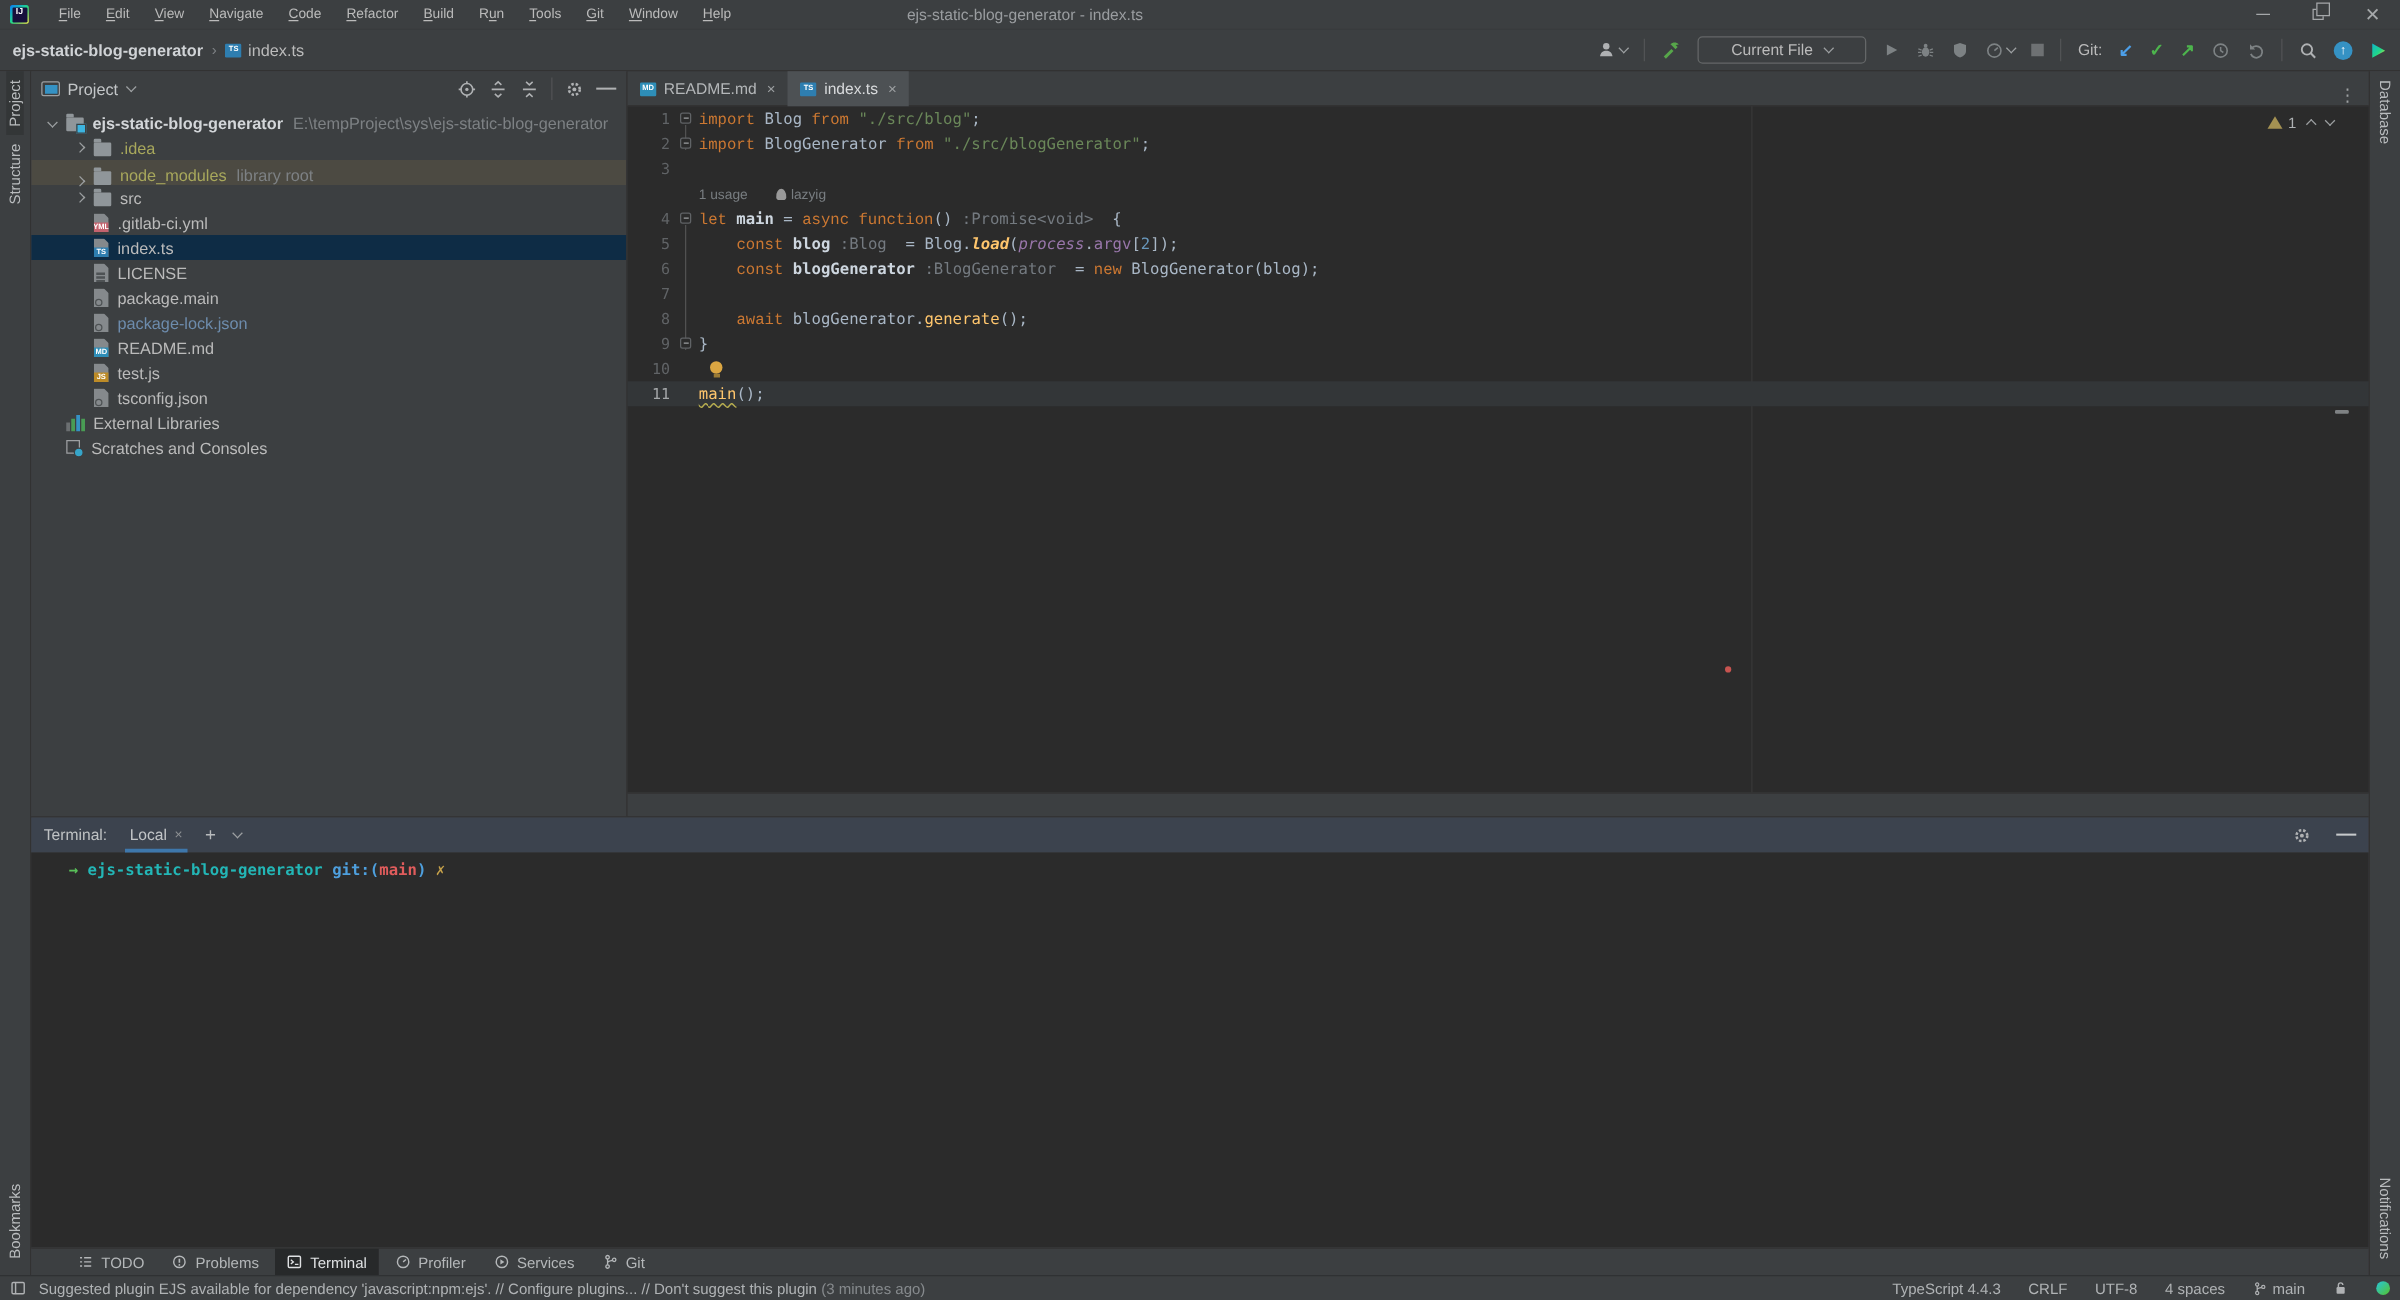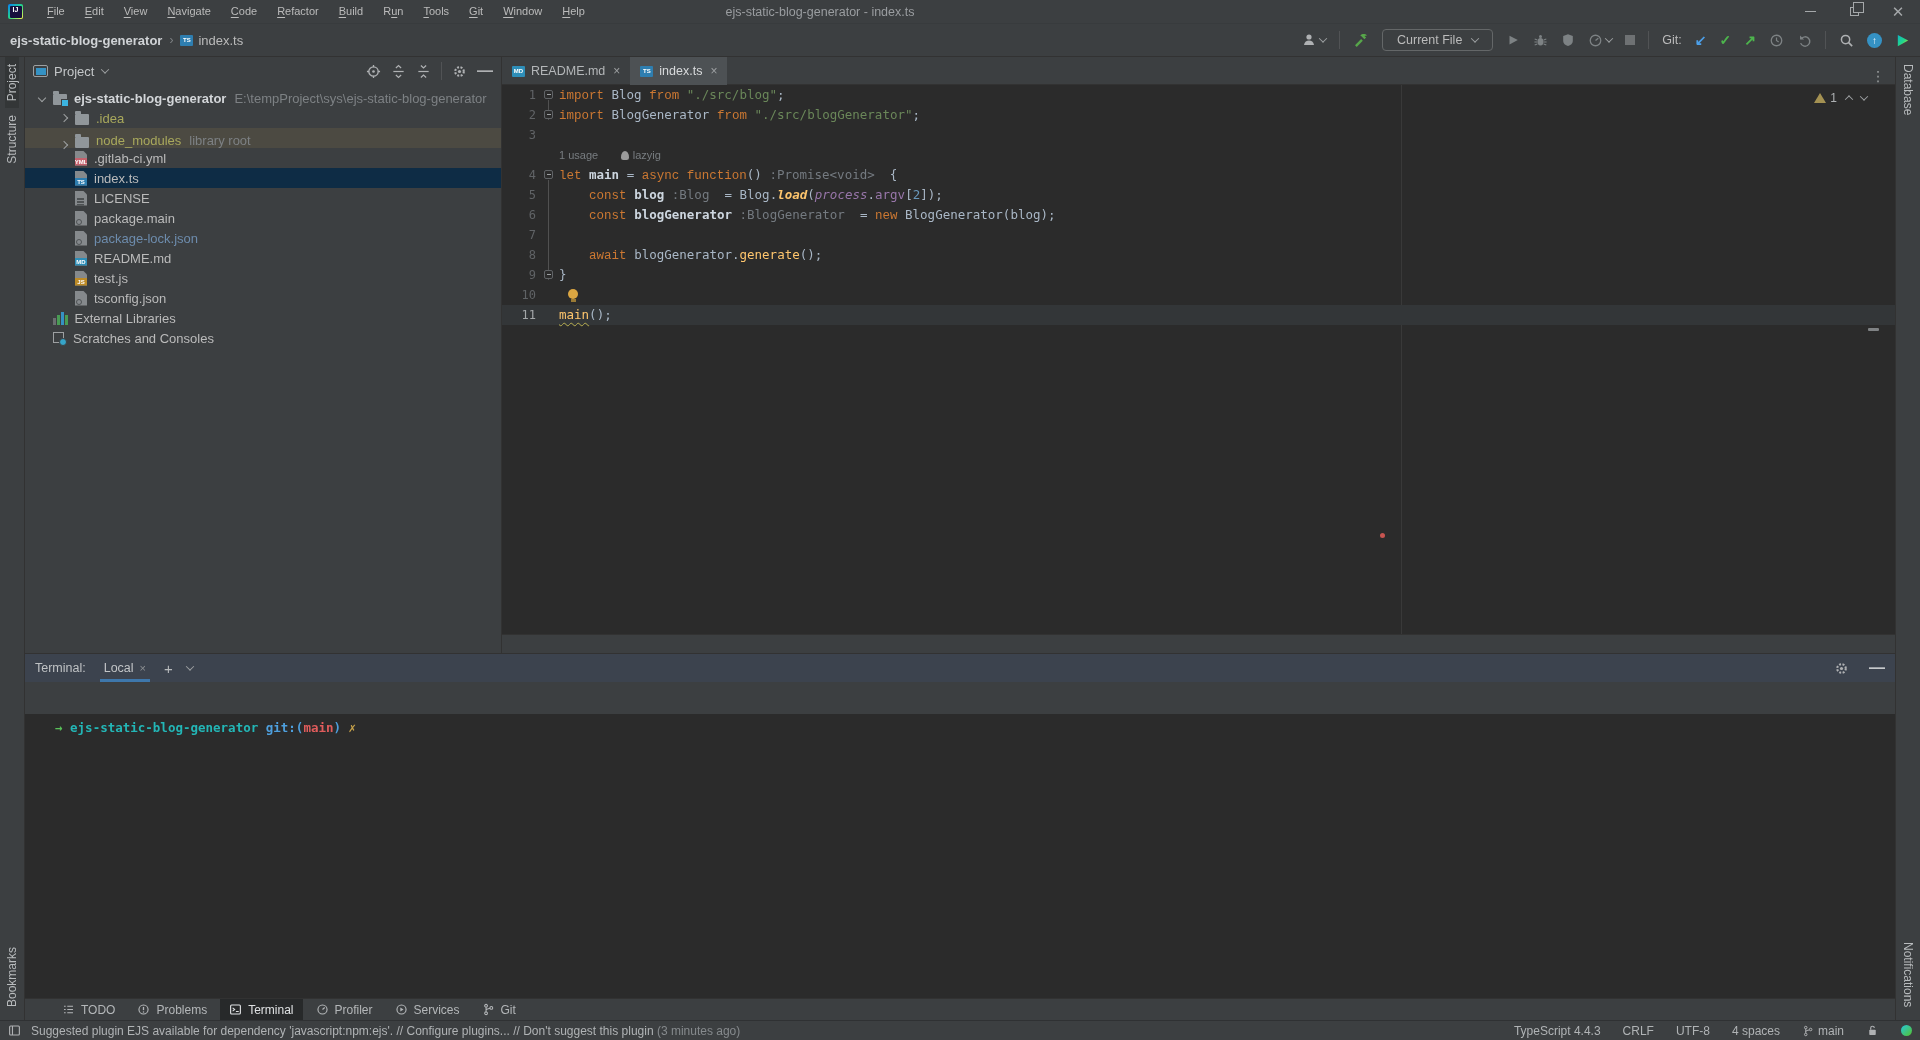--- a/index.html
+++ b/index.html
@@ -36,21 +36,21 @@
   .crumb-file { font-size:13px; color:#bbb; margin-left:5px; }
   .tb-right { margin-left:auto; display:flex; align-items:center; gap:13px; }
   .tb-sep { width:1px; height:18px; background:#515355; }
   .ico { color:#afb1b3; }
   .ico.green { color:#4db54d; }
   .ico.blue { color:#4c9fe8; }
   .ico.dim { color:#7d8284; }
   .chev-d { width:6px; height:6px; border-right:1.5px solid #9da0a2; border-bottom:1.5px solid #9da0a2;
             transform:rotate(45deg) translate(-1px,-1px); display:inline-block; }
   .runconfig { height:22px; border:1px solid #646768; border-radius:4px; display:flex; align-items:center;
-               gap:10px; padding:0 14px; font-size:12.5px; color:#bbb; }
+               gap:10px; padding:0 26px; font-size:12.5px; color:#bbb; }
   .git-label { font-size:12.5px; color:#bbb; }
   .uarrow-circle { width:15px; height:15px; border-radius:50%; background:#3592c4; color:#fff;
                    display:flex; align-items:center; justify-content:center; font-size:10px; font-weight:bold; }
   .stop-sq { width:10px; height:10px; background:#6e7173; }
   .arrow-glyph { font-size:14px; font-weight:bold; line-height:1; }
 
   
   .workspace { display:flex; height:963px; }
   .stripe { width:25px; background:#3c3f41; display:flex; flex-direction:column; align-items:center; }
   .stripe-left { border-right:1px solid #323232; }
@@ -157,21 +157,21 @@
                     font-family:"Liberation Sans",sans-serif; font-size:12px; color:#aeb1b3; }
   .warn-tri { width:0; height:0; border-left:6px solid transparent; border-right:6px solid transparent;
               border-bottom:10px solid #a49152; position:relative; display:inline-block; }
   .chev-up, .chev-dn { width:6px; height:6px; border-right:1.5px solid #9da0a2; border-bottom:1.5px solid #9da0a2;
                        display:inline-block; }
   .chev-up { transform:rotate(-135deg) translate(-1px,-1px); }
   .chev-dn { transform:rotate(45deg) translate(-1px,-1px); }
   .editor-bottom-strip { height:19px; background:#3c3f41; border-top:1px solid #323232; }
 
   
-  .terminal { height:345px; display:flex; flex-direction:column; border-top:1px solid #323232;gap:32px; }
+  .terminal { height:345px; display:flex; flex-direction:column; border-top:1px solid #323232; }
   .term-header { height:28px; background:#3c434e; display:flex; align-items:center; padding:0 10px; gap:14px; }
   .term-label { font-size:12.5px; color:#bfc2c4; }
   .term-tab { position:relative; height:28px; display:flex; align-items:center; gap:6px; padding:0 4px;
               font-size:12.5px; color:#c2c5c7; }
   .term-tab .x { color:#8d9093; font-size:11px; }
   .term-tab .underline { position:absolute; left:0; right:0; bottom:0; height:3px; background:#3e77ab; }
   .term-plus { font-size:15px; color:#b7babc; }
   .term-header .grow { flex:1; }
   .term-body { flex:1; background:#2b2b2b; padding:6px 0 0 30px;
                font-family:"DejaVu Sans Mono", monospace; font-size:12.5px; font-weight:bold; }
@@ -370,20 +370,27 @@
               </span>
               <span class="tree-name excluded">.idea</span>
             </div>
             <div class="tree-row hover" style="padding-left: 36px;">
               <i class="tree-chev right"></i>
               <span style="margin-left: 8px; display: inline-flex; flex: 0 0 auto;">
                 <span class="i-folder"></span>
               </span>
               <span class="tree-name excluded">node_modules</span>
               <span class="tree-suffix">library root</span>
+            </div>
+            <div class="tree-row" style="padding-left: 36px;">
+              <i class="tree-chev right"></i>
+              <span style="margin-left: 8px; display: inline-flex; flex: 0 0 auto;">
+                <span class="i-folder"></span>
+              </span>
+              <span class="tree-name">src</span>
             </div>
             <div class="tree-row" style="padding-left: 36px;">
               <span style="width: 6px; flex: 0 0 auto;"></span>
               <span style="margin-left: 8px; display: inline-flex; flex: 0 0 auto;">
                 <span class="fico">
                   <span class="badge yml">YML</span>
                 </span>
               </span>
               <span class="tree-name">.gitlab-ci.yml</span>
             </div>

